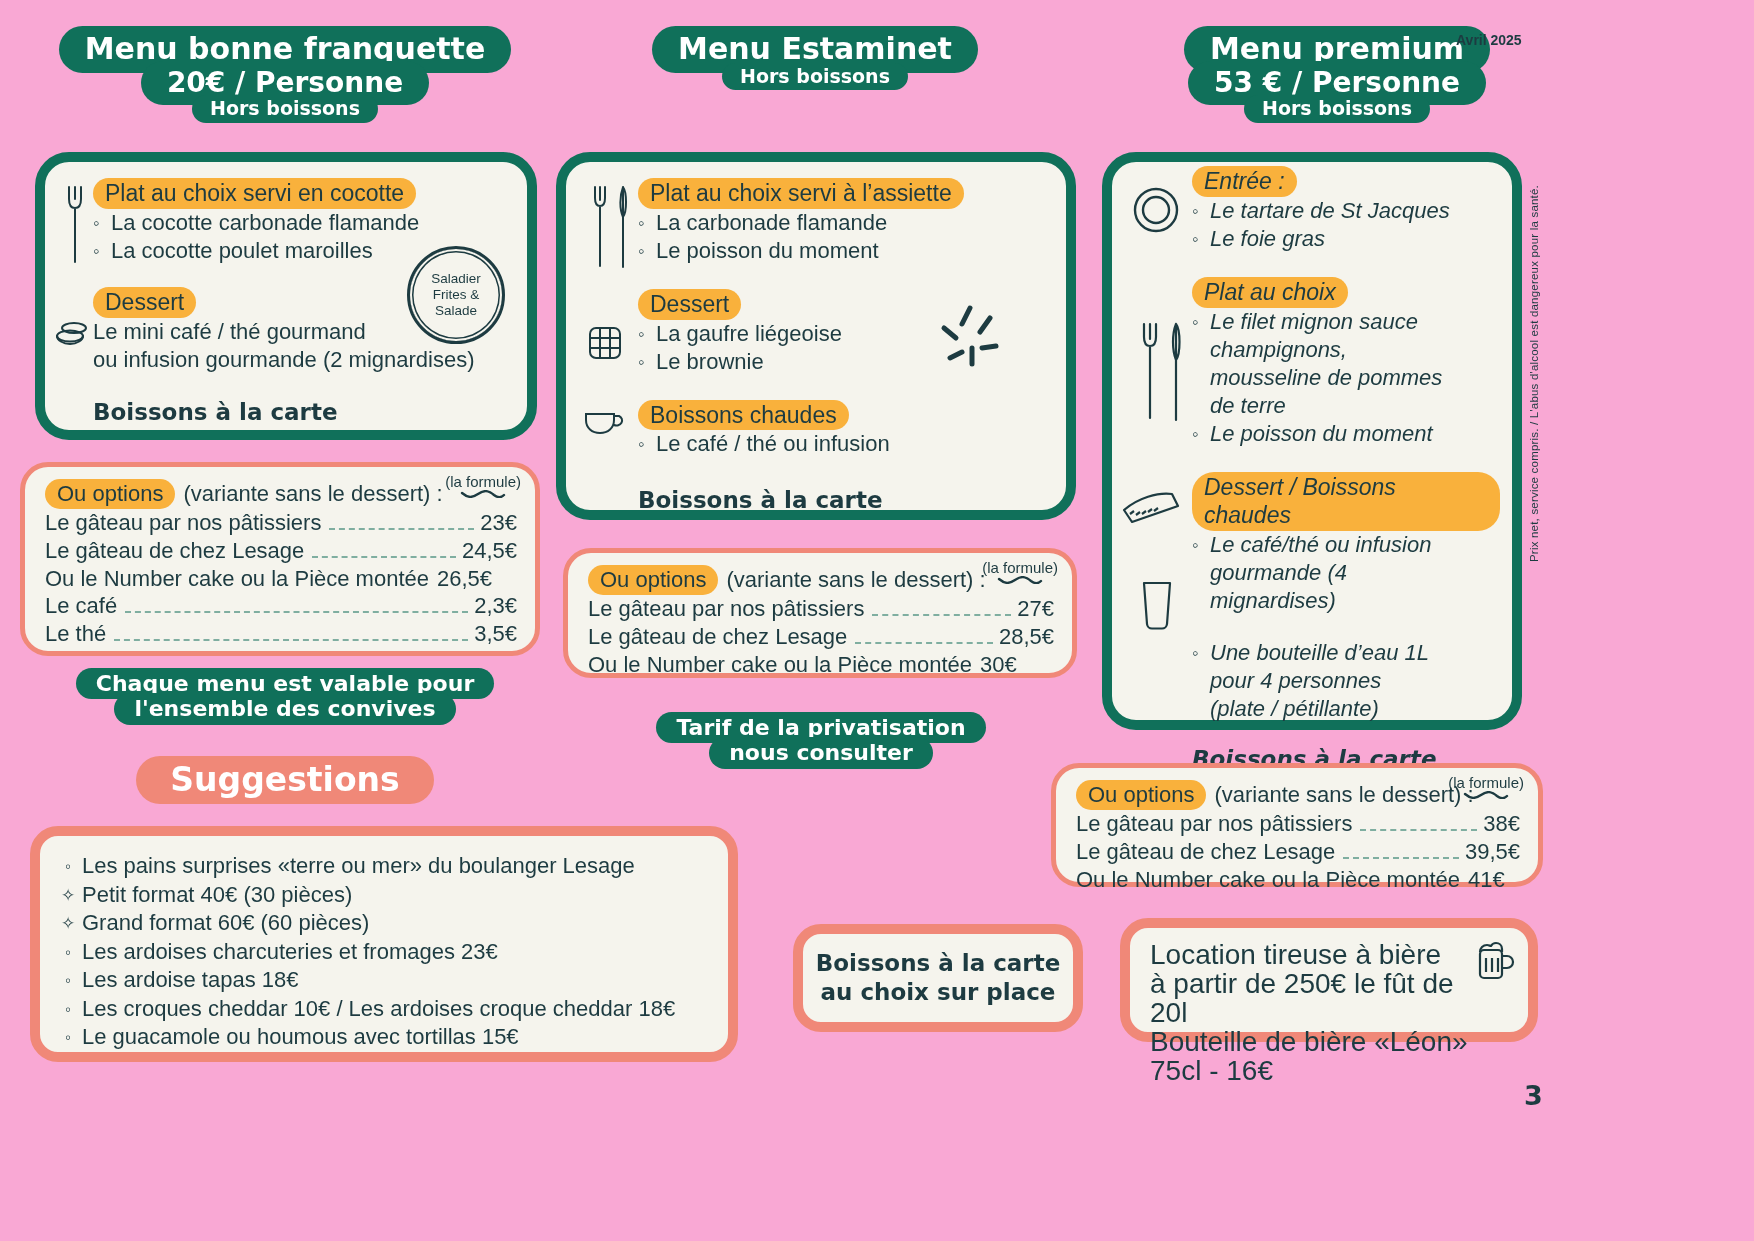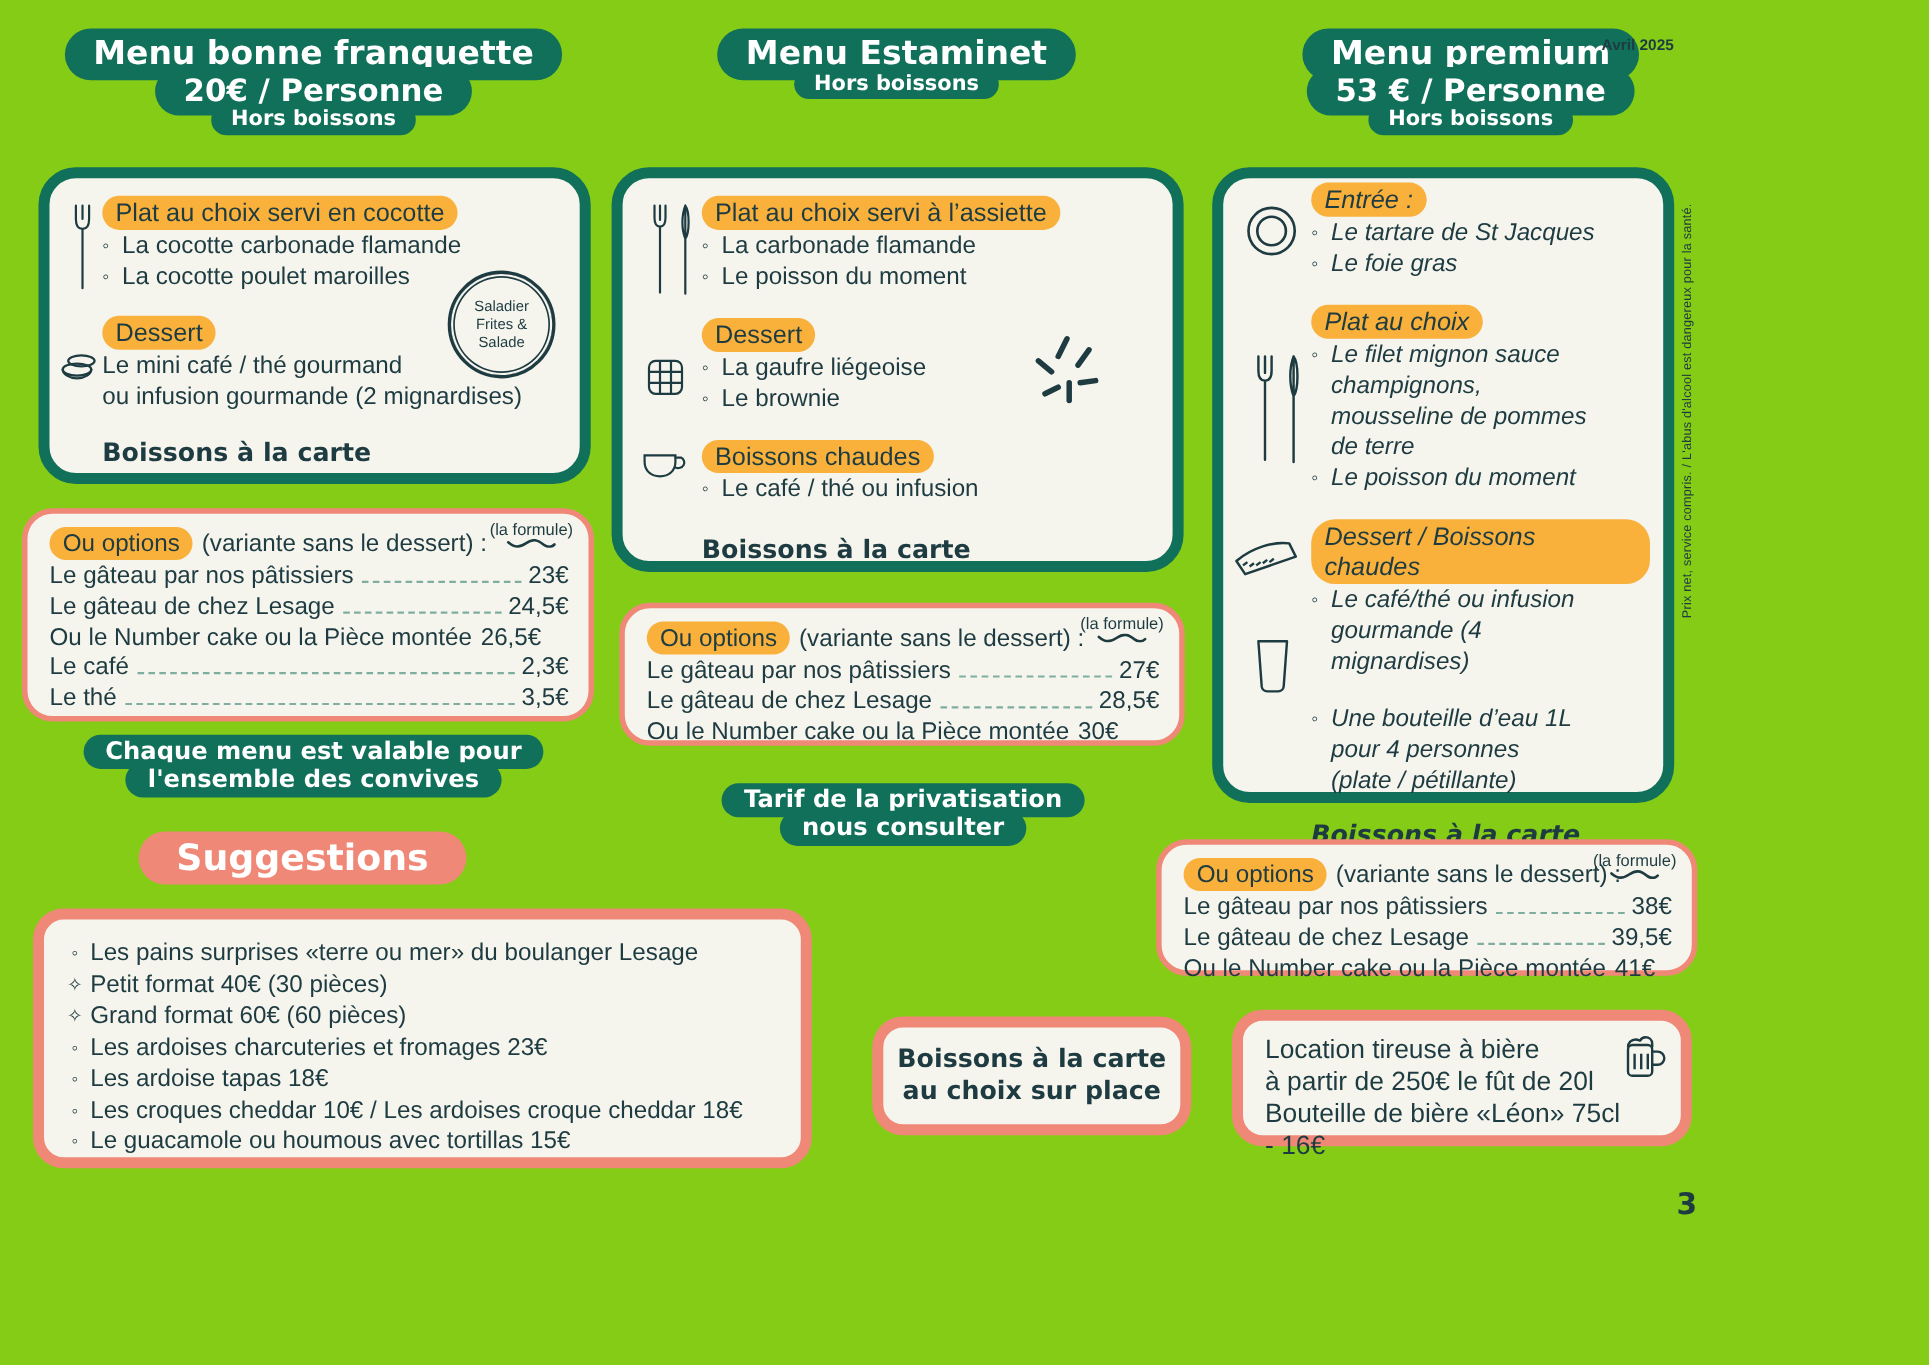--- a/index.html
+++ b/index.html
@@ -1,18 +1,18 @@
 <!DOCTYPE html>
 <html><head>
 <meta charset="utf-8">
 <style>
   html,body{margin:0;padding:0;}
   .page{
     position:relative;width:1754px;height:1241px;
-    background:#84cc16;color:#1D3B41;
+    background:#f9a8d4;color:#1D3B41;
     font-family:"Liberation Sans",sans-serif;
     overflow:hidden;
   }
   
   .stack{position:absolute;text-align:center;}
   .stack .row{line-height:0;}
   .gpill{display:inline-block;background:#10705A;color:#fff;font-weight:700;
     font-family:"DejaVu Sans","Liberation Sans",sans-serif;
     border-radius:44px;padding:6px 26px;line-height:1.15;}
   .gpill.t{font-size:30px;}
@@ -47,21 +47,21 @@
   
   .bbox{position:absolute;border:10px solid #F08878;border-radius:28px;box-sizing:border-box;background:#F5F4ED;}
   .sugg-title{position:absolute;text-align:center;}
   .sugg-title span{display:inline-block;background:#F08878;color:#fff;font-weight:700;
     font-family:"DejaVu Sans","Liberation Sans",sans-serif;
     font-size:33px;border-radius:28px;padding:4px 34px;line-height:1.2;}
   .sg-it{display:flex;font-size:22px;line-height:27.5px;}
   .sg-it .b{width:28px;flex:0 0 28px;text-align:center;font-size:17px;padding-top:1px;}
   .drinks{display:flex;flex-direction:column;justify-content:center;align-items:center;text-align:center;
     font-weight:700;font-family:"DejaVu Sans","Liberation Sans",sans-serif;font-size:23px;line-height:29px;}
-  .beer-lines{padding:12px 48px 10px 20px;font-size:24px;line-height:29px;}
+  .beer-lines{padding:12px 48px 10px 20px;font-size:28px;line-height:29px;}
   
   .date{position:absolute;font-size:14px;font-weight:700;}
   .pagenum{position:absolute;font-size:27px;font-weight:700;
     font-family:"DejaVu Sans","Liberation Sans",sans-serif;}
   .sidenote{position:absolute;writing-mode:vertical-rl;transform:rotate(180deg);
     font-size:11.5px;letter-spacing:.2px;}
   .badge{position:absolute;width:92px;height:92px;border:3.5px solid #1D3B41;border-radius:50%;
     display:flex;flex-direction:column;justify-content:center;text-align:center;
     font-size:13.5px;line-height:16px;box-shadow:inset 0 0 0 2px #F5F4ED, inset 0 0 0 3.5px #1D3B41;} .sp22{height:22px;} .sp24{height:24px;} .sp28{height:28px;}
 </style>
@@ -337,21 +337,21 @@
 
   <div class="gnote" style="left:565px;top:712px;width:512px;">
     <div class="row"><span class="gpill">Tarif de la privatisation</span></div>
     <div class="row"><span class="gpill">nous consulter</span></div>
   </div>
   <div class="gnote" style="left:35px;top:668px;width:500px;">
     <div class="row"><span class="gpill">Chaque menu est valable pour</span></div>
     <div class="row"><span class="gpill">l'ensemble des convives</span></div>
   </div>
 
-  <div class="sugg-title" style="left:25px;top:756px;width:500px;">
+  <div class="sugg-title" style="left:35px;top:756px;width:500px;">
     <span>Suggestions</span>
   </div>
   <div class="bbox" style="left:30px;top:826px;width:708px;height:236px;padding:16px 16px 0 14px;">
     <div class="sg-it">
         <span class="b">◦</span>
         <span>Les pains surprises «terre ou mer» du boulanger Lesage</span>
       </div>
     <div class="sg-it">
         <span class="b">✧</span>
         <span>Petit format 40€ (30 pièces)</span>

